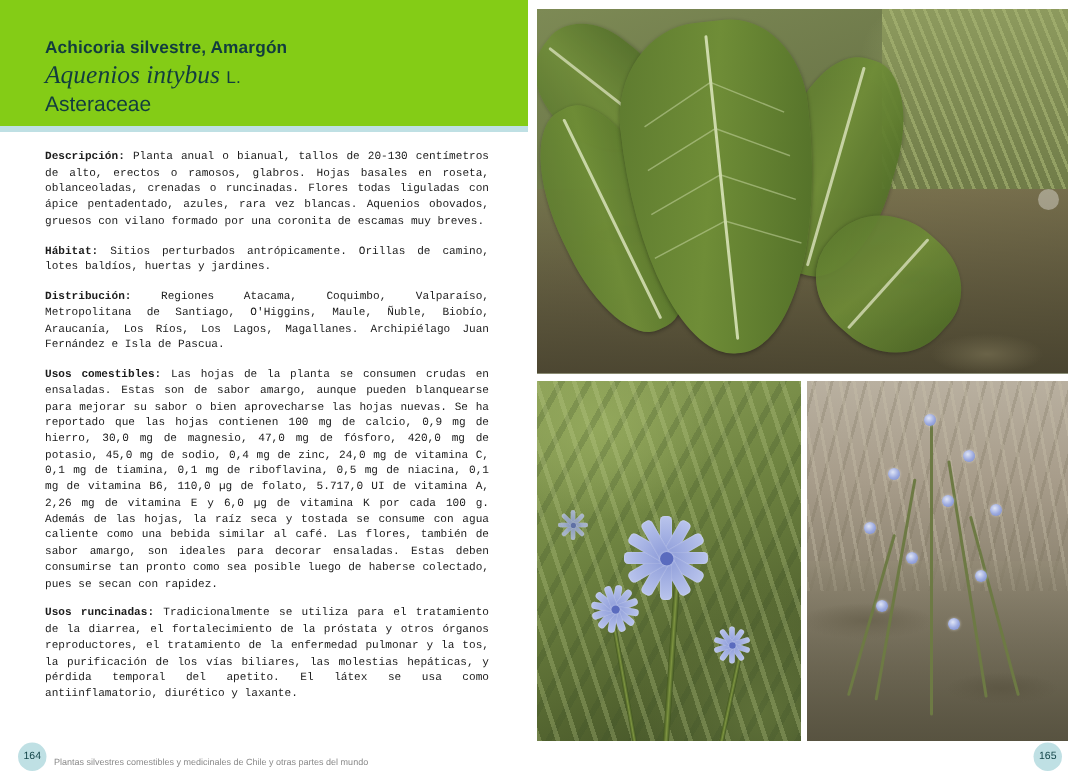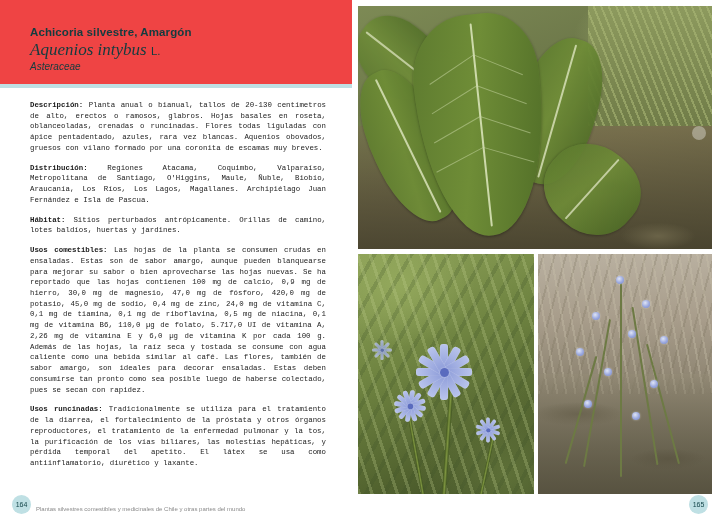--- a/index.html
+++ b/index.html
@@ -15,21 +15,21 @@
     background:#ffffff;
   }
   
   .left-col{
     position:absolute;
     left:0;top:0;width:352px;height:520px;
     background:#ffffff;
   }
   .title-band{
     position:absolute;left:0;top:0;width:352px;height:88px;
-    background:#ef4444;
+    background:#84cc16;
   }
   .title-band:after{
     content:"";position:absolute;left:0;bottom:0;width:352px;height:4px;
     background:#bfe0e4;
   }
   .title-inner{
     position:absolute;left:30px;top:26px;right:14px;
   }
   .common-name{
     font-size:11.5px;font-weight:bold;color:#123c3f;
@@ -38,21 +38,21 @@
   .sci-name{
     font-family:"Liberation Serif", serif;
     font-style:italic;font-size:17px;color:#123c3f;
     margin:0 0 2px 0;line-height:1.05;
   }
   .sci-name .authority{
     font-style:normal;font-size:11.5px;
     font-family:"Liberation Sans", sans-serif;
   }
   .family{
-    font-size:10px;color:#123c3f;margin:2px 0 0 0;font-style:italic;
+    font-size:14px;color:#123c3f;margin:2px 0 0 0;
   }
   .body-text{
     position:absolute;left:30px;top:100px;width:296px;
     font-size:7.4px;line-height:1.45;color:#1b1b1b;text-align:justify;font-family:Liberation Mono, monospace;
   }
   .para{margin:0 0 9px 0;}
   .para b{font-weight:bold;}
   
   .footer{
     position:absolute;left:0;bottom:0;width:720px;height:26px;
@@ -223,24 +223,24 @@
         </p>
         <p class="family">Asteraceae</p>
       </div>
     </div>
 
     <div class="body-text">
       <p class="para">
         <b>Descripción:</b><span> Planta anual o bianual, tallos de 20-130 centímetros de alto, erectos o ramosos, glabros. Hojas basales en roseta, oblanceoladas, crenadas o runcinadas. Flores todas liguladas con ápice pentadentado, azules, rara vez blancas. Aquenios obovados, gruesos con vilano formado por una coronita de escamas muy breves.</span>
       </p>
       <p class="para">
+        <b>Hábitat:</b><span> Sitios perturbados antrópicamente. Orillas de camino, lotes baldíos, huertas y jardines.</span>
+      </p>
+      <p class="para">
         <b>Distribución:</b><span> Regiones Atacama, Coquimbo, Valparaíso, Metropolitana de Santiago, O'Higgins, Maule, Ñuble, Biobío, Araucanía, Los Ríos, Los Lagos, Magallanes. Archipiélago Juan Fernández e Isla de Pascua.</span>
-      </p>
-      <p class="para">
-        <b>Hábitat:</b><span> Sitios perturbados antrópicamente. Orillas de camino, lotes baldíos, huertas y jardines.</span>
       </p>
       <p class="para">
         <b>Usos comestibles:</b><span> Las hojas de la planta se consumen crudas en ensaladas. Estas son de sabor amargo, aunque pueden blanquearse para mejorar su sabor o bien aprovecharse las hojas nuevas. Se ha reportado que las hojas contienen 100 mg de calcio, 0,9 mg de hierro, 30,0 mg de magnesio, 47,0 mg de fósforo, 420,0 mg de potasio, 45,0 mg de sodio, 0,4 mg de zinc, 24,0 mg de vitamina C, 0,1 mg de tiamina, 0,1 mg de riboflavina, 0,5 mg de niacina, 0,1 mg de vitamina B6, 110,0 µg de folato, 5.717,0 UI de vitamina A, 2,26 mg de vitamina E y 6,0 µg de vitamina K por cada 100 g. Además de las hojas, la raíz seca y tostada se consume con agua caliente como una bebida similar al café. Las flores, también de sabor amargo, son ideales para decorar ensaladas. Estas deben consumirse tan pronto como sea posible luego de haberse colectado, pues se secan con rapidez.</span>
       </p>
       <p class="para">
         <b>Usos  runcinadas:</b><span> Tradicionalmente se utiliza para el tratamiento de la diarrea, el fortalecimiento de la próstata y otros órganos reproductores, el tratamiento de la enfermedad pulmonar y la tos, la purificación de los vías biliares, las molestias hepáticas, y pérdida temporal del apetito. El látex se usa como antiinflamatorio, diurético y laxante.</span>
       </p>
     </div>
   </div>
 

